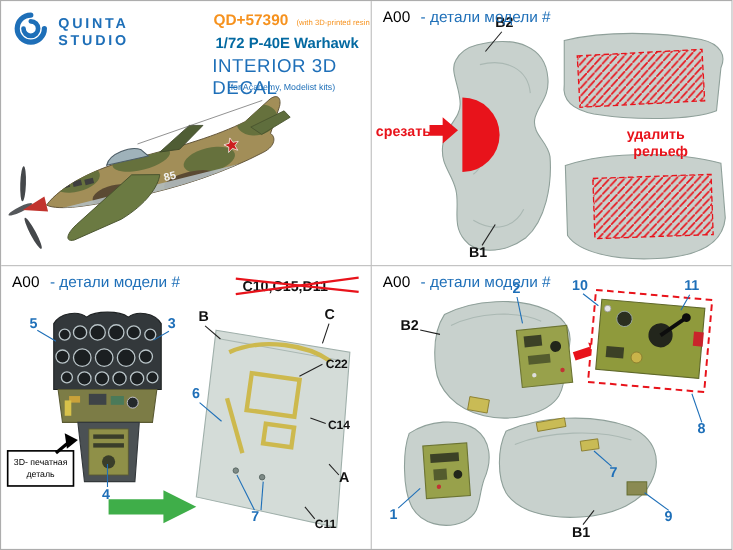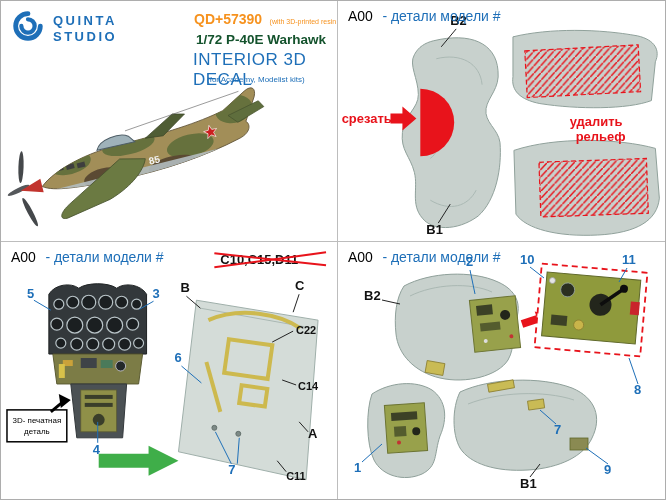--- a/index.html
+++ b/index.html
@@ -15,21 +15,21 @@
   .sec-head{position:absolute;left:10px;top:6px;z-index:3;white-space:nowrap}
   .sec-head .code{font-size:14px;font-weight:normal;color:#000}
   .sec-head .rest{font-size:14px;color:#1e6fb8;margin-left:5px}
   
   .brand{position:absolute;left:8px;top:6px;display:flex;align-items:flex-end;gap:6px;z-index:2}
   .brand svg{width:38px;height:38px}
   .brand-text{color:#1e6fb8;font-weight:bold;font-size:13px;letter-spacing:2.5px;line-height:1.25}
   .code-line{position:absolute;left:193px;top:9px;color:#f6921e;white-space:nowrap;z-index:2}
   .code-line .qd{font-weight:bold;font-size:14px}
   .code-line .resin{font-size:7px;margin-left:3px}
-  .title{position:absolute;left:195px;top:31px;color:#14532d;font-weight:bold;font-size:13.5px;z-index:2}
+  .title{position:absolute;left:195px;top:31px;color:#0369a1;font-weight:bold;font-size:13.5px;z-index:2}
   .subtitle{position:absolute;left:192px;top:49px;color:#1e6fb8;font-weight:normal;font-size:17px;letter-spacing:.5px;z-index:2}
   .kits{position:absolute;left:206px;top:74px;color:#1e6fb8;font-size:8px;z-index:2}
   
   svg text{font-family:"Liberation Sans",sans-serif}
   .cb{fill:#1e6fb8;font-size:13px;font-weight:bold}
   .ck{fill:#111;font-size:13px;font-weight:bold}
   .ck2{fill:#111;font-size:11px;font-weight:bold}
   .cr{fill:#e8131b;font-weight:bold;font-size:13px}
   .ld{stroke:#1e6fb8;stroke-width:1;fill:none}
   .ldk{stroke:#222;stroke-width:1;fill:none}

